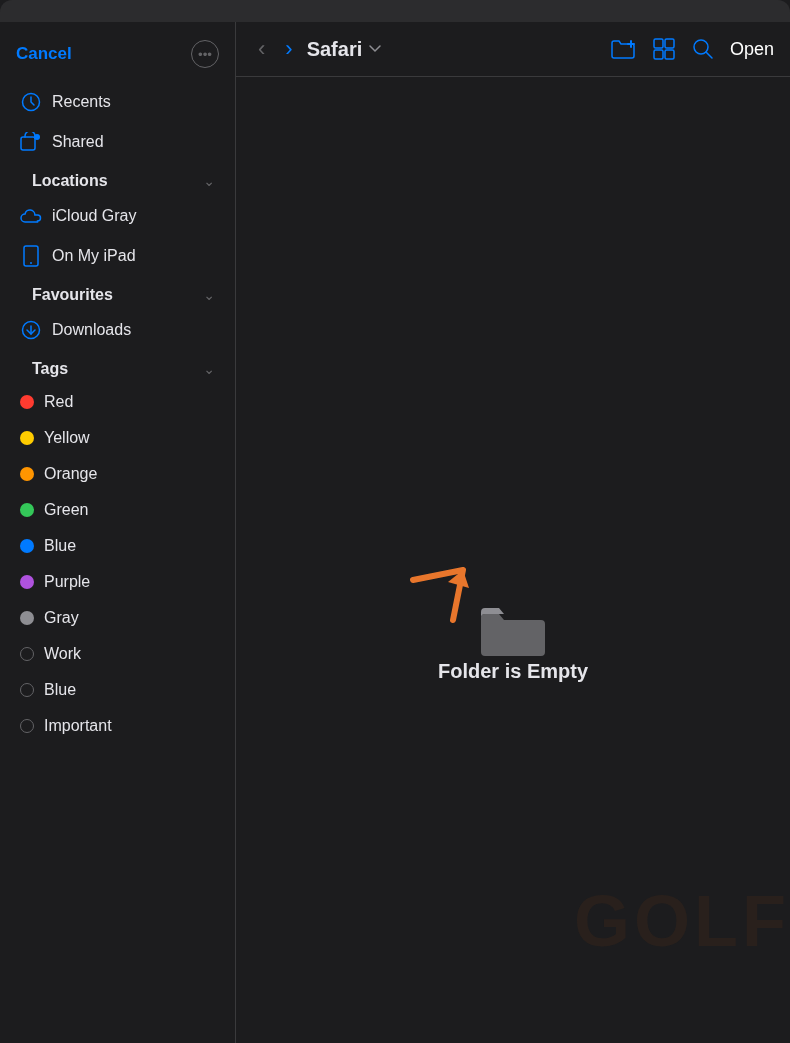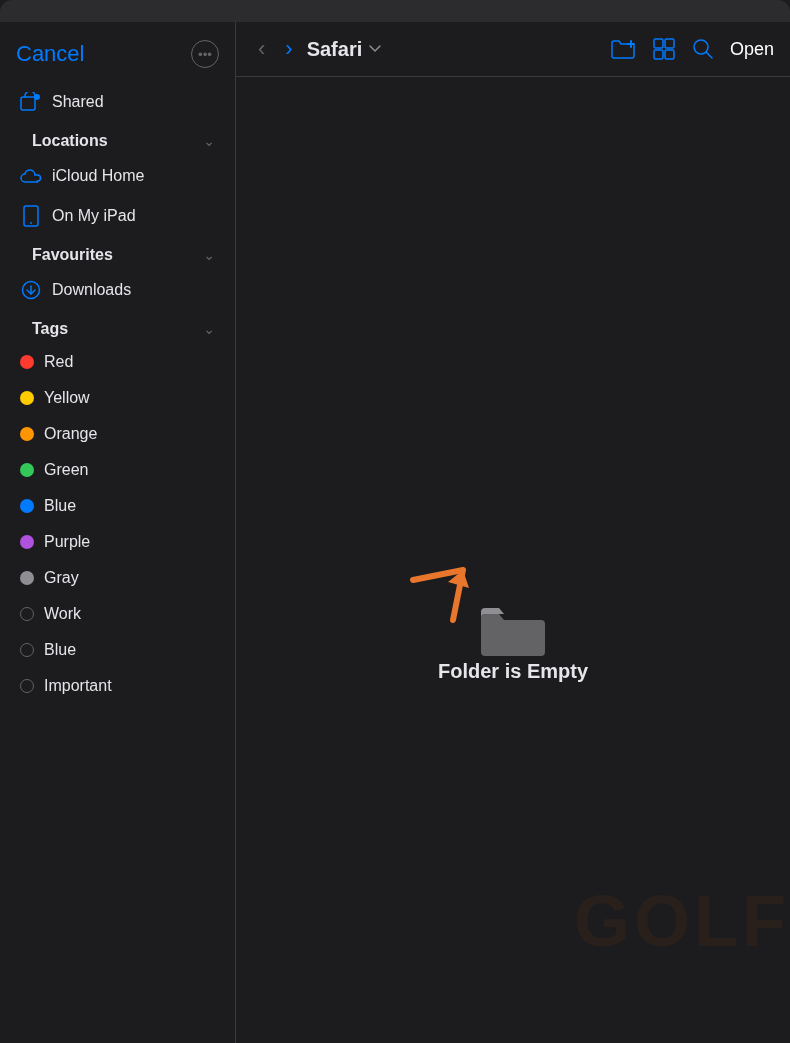--- a/index.html
+++ b/index.html
@@ -39,22 +39,22 @@
 
     .sidebar-header {
       display: flex;
       justify-content: space-between;
       align-items: center;
       padding: 10px 16px 14px 16px;
     }
 
     .cancel-btn {
       color: #007aff;
-      font-size: 22px;
-      font-weight: 400;
+      font-size: 17px;
+      font-weight: 700;
       background: none;
       border: none;
       cursor: pointer;
     }
 
     .more-btn {
       width: 28px;
       height: 28px;
       border-radius: 50%;
       border: 1.5px solid #636366;
@@ -280,20 +280,29 @@
 
   <div class="sidebar">
 
     <div class="sidebar-header">
       <button class="cancel-btn">Cancel</button>
       <button class="more-btn">
         <span>•••</span>
       </button>
     </div>
 
+    <div class="sidebar-item">
+      <div class="item-icon">
+        <svg width="20" height="20" viewBox="0 0 20 20" fill="none">
+          <circle cx="10" cy="10" r="8.5" stroke="#007aff" stroke-width="1.5"></circle>
+          <polyline points="10,5 10,10 13,13" stroke="#007aff" stroke-width="1.5" stroke-linecap="round"></polyline>
+        </svg>
+      </div>
+      <span class="item-label">Recents</span>
+    </div>
 
     <div class="sidebar-item">
       <div class="item-icon">
         <svg width="22" height="20" viewBox="0 0 22 20" fill="none">
           <rect x="1" y="5" width="14" height="13" rx="2" stroke="#007aff" stroke-width="1.5"></rect>
           <path d="M5 5V4a5 5 0 0110 0v1" stroke="#007aff" stroke-width="1.5" stroke-linecap="round"></path>
           <circle cx="17" cy="5" r="3" fill="#007aff"></circle>
         </svg>
       </div>
       <span class="item-label">Shared</span>
@@ -305,21 +314,21 @@
         <span>⌄</span>
       </button>
     </div>
 
     <div class="sidebar-item">
       <div class="item-icon">
         <svg width="22" height="16" viewBox="0 0 22 16" fill="none">
           <path d="M17.5 14H5a4 4 0 110-8 5 5 0 019.9 1H17.5a3 3 0 010 6z" stroke="#007aff" stroke-width="1.5" fill="none"></path>
         </svg>
       </div>
-      <span class="item-label">iCloud Home</span>
+      <span class="item-label">iCloud Gray</span>
     </div>
 
     <div class="sidebar-item">
       <div class="item-icon">
         <svg width="16" height="22" viewBox="0 0 16 22" fill="none">
           <rect x="1" y="1" width="14" height="20" rx="2" stroke="#007aff" stroke-width="1.5"></rect>
           <circle cx="8" cy="18" r="1" fill="#007aff"></circle>
         </svg>
       </div>
       <span class="item-label">On My iPad</span>

